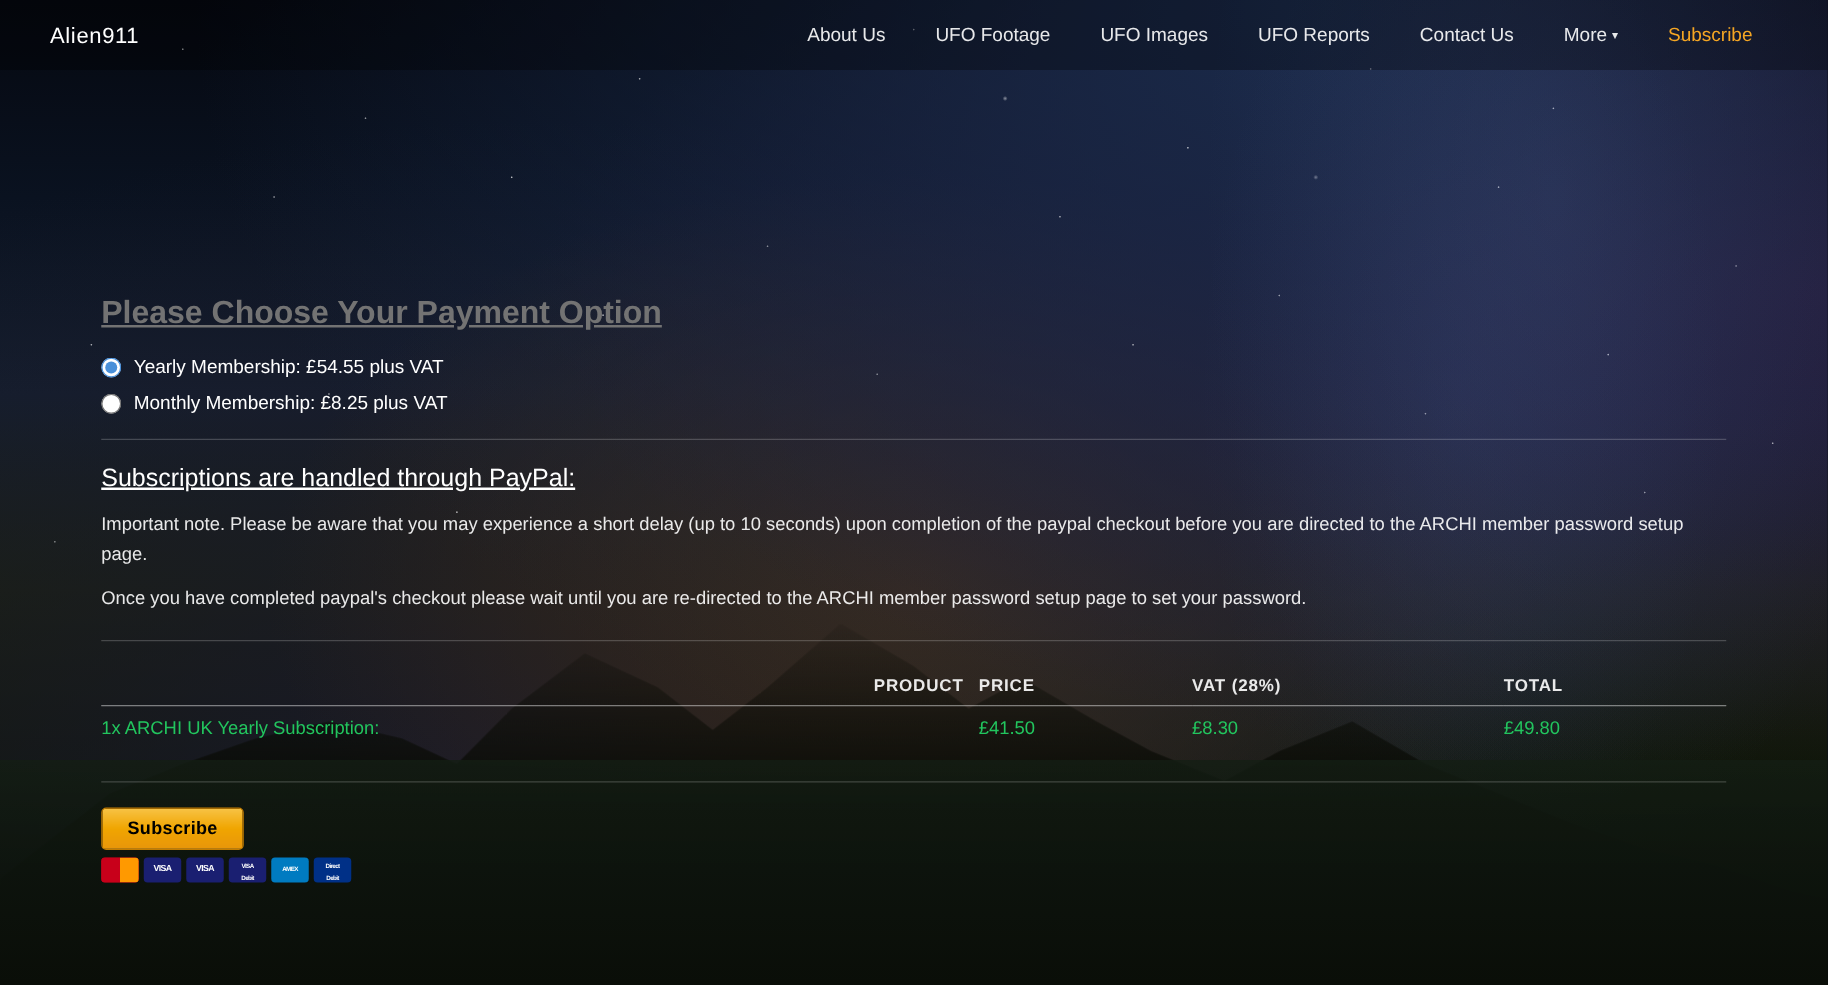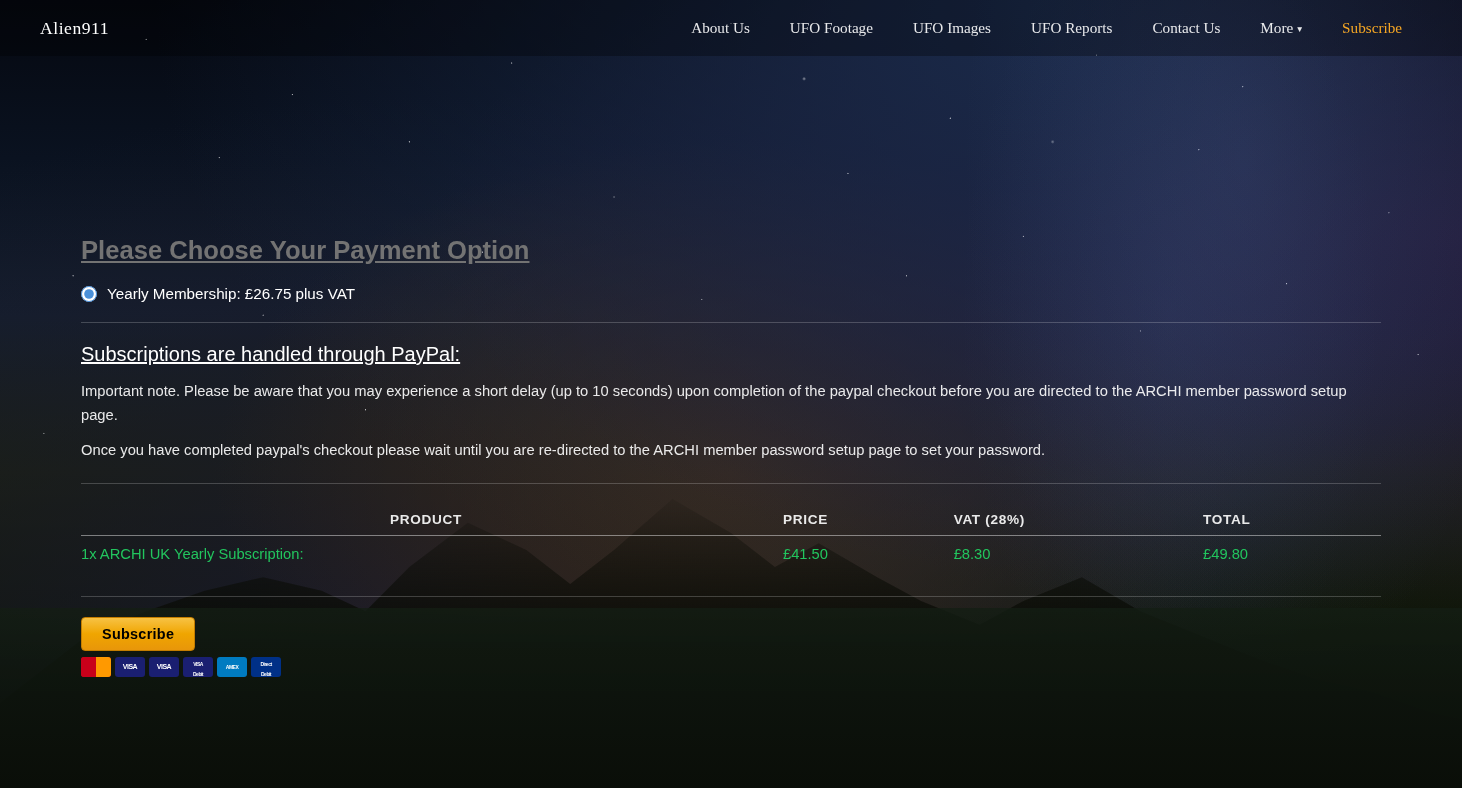--- a/index.html
+++ b/index.html
@@ -136,21 +136,20 @@
 
     
     nav {
       position: relative;
       z-index: 10;
       display: flex;
       align-items: center;
       padding: 0 40px;
       height: 56px;
       background: rgba(0,0,0,0.3);
-      font-family: Liberation Serif, serif;
     }
 
     .nav-brand {
       color: #fff;
       font-size: 1.1rem;
       font-weight: 500;
       letter-spacing: 0.03em;
       margin-right: auto;
       text-decoration: none;
     }
@@ -257,21 +256,21 @@
       color: #fff;
     }
 
     .order-table {
       width: 100%;
       border-collapse: collapse;
       margin-bottom: 24px;
     }
 
     .order-table th {
-      text-align: center;
+      text-align: right;
       font-size: 0.85rem;
       font-weight: 600;
       color: rgba(255,255,255,0.9);
       padding: 8px 12px 8px 0;
       border-bottom: 1px solid rgba(255,255,255,0.25);
       letter-spacing: 0.05em;
     }
 
     .order-table th.price-col,
     .order-table th.vat-col,
@@ -376,21 +375,25 @@
   </ul>
 </nav>
 
 <div class="content">
 
   <h2 class="payment-heading">Please Choose Your Payment Option</h2>
 
   <div class="radio-group">
     <label class="radio-label">
       <input type="radio" name="membership" checked="" style="">
-      <span>Yearly Membership: £26.75 plus VAT</span>
+      <span>Yearly Membership: £54.55 plus VAT</span>
+    </label>
+    <label class="radio-label">
+      <input type="radio" name="membership" style="">
+      <span>Monthly Membership: £8.25 plus VAT</span>
     </label>
   </div>
 
   <hr class="section-divider">
 
   <h3 class="paypal-heading">Subscriptions are handled through PayPal:</h3>
   <p class="note-text">Important note. Please be aware that you may experience a short delay (up to 10 seconds) upon completion of the paypal checkout before you are directed to the ARCHI member password setup page.</p>
   <p class="note-text">Once you have completed paypal's checkout please wait until you are re-directed to the ARCHI member password setup page to set your password.</p>
 
   <hr class="section-divider">

